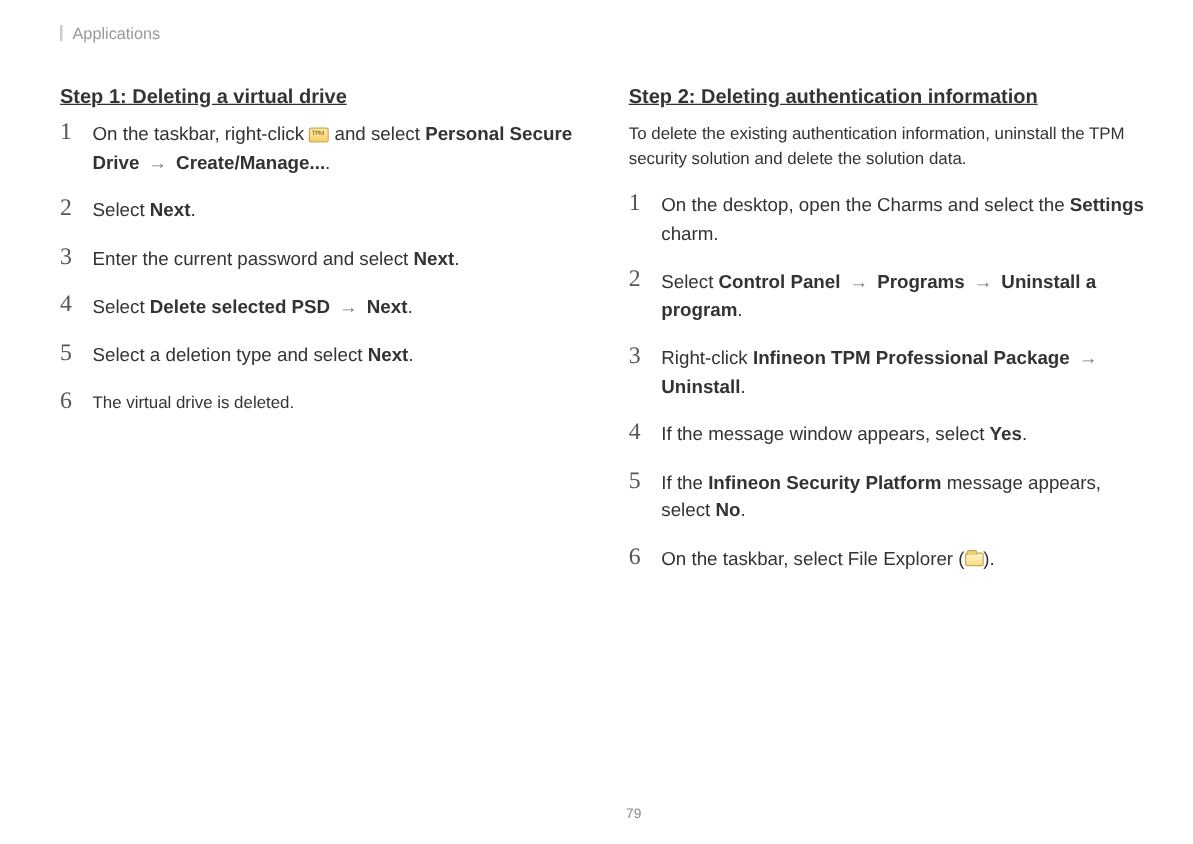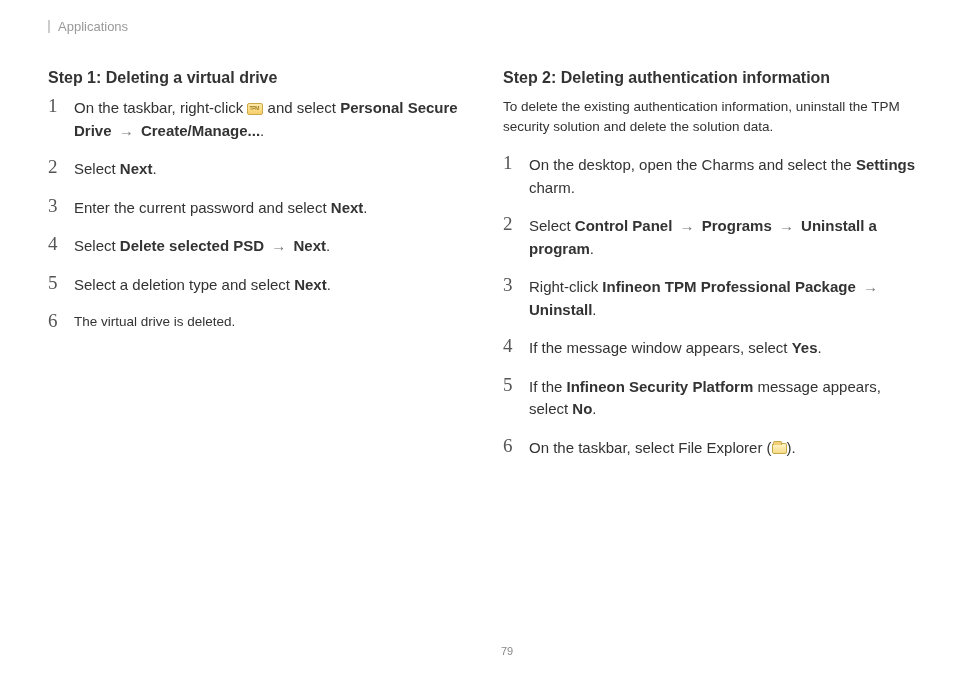--- a/index.html
+++ b/index.html
@@ -28,20 +28,21 @@
 }
 .col {
   flex: 1;
   min-width: 0;
 }
 .step-title {
   font-weight: 700;
   font-size: 16px;
   color: #333;
   margin-bottom: 10px;
+  text-decoration: underline;
 }
 .intro {
   font-size: 13.5px;
   color: #333;
   line-height: 1.45;
   margin-bottom: 18px;
 }
 ol.steps {
   list-style: none;
   counter-reset: item;

